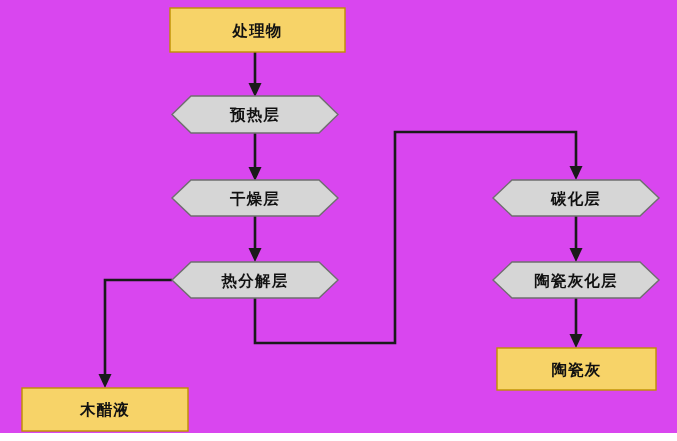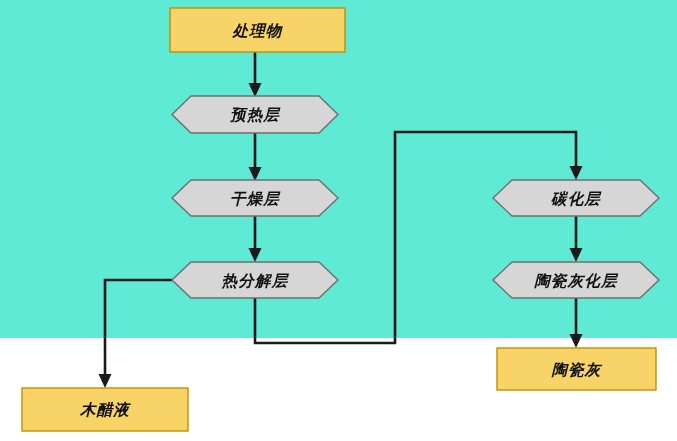--- a/index.html
+++ b/index.html
@@ -9,23 +9,22 @@
   }
   body {
     width: 677px;
     height: 441px;
     font-family: "DejaVu Sans", "Liberation Sans", sans-serif;
     overflow: hidden;
   }
   #flowchart-root {
     position: relative;
     width: 677px;
-    height: 338px;
-    background: #5eead4;
-    font-style: italic;
+    height: 433px;
+    background: #d946ef;
   }
   svg#diagram {
     display: block;
     width: 677px;
     height: 441px;
   }
   .node-label {
     font-family: "DejaVu Sans", "Liberation Sans", sans-serif;
     font-size: 15.5px;
     font-weight: bold;

